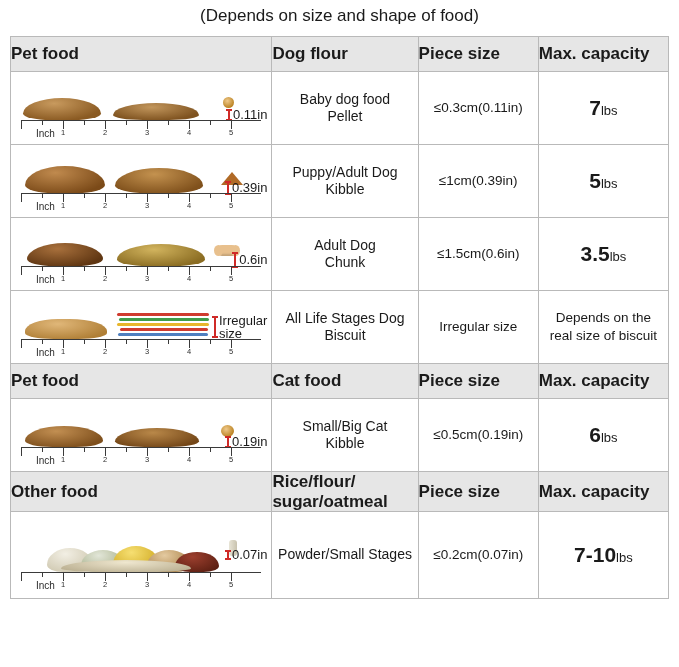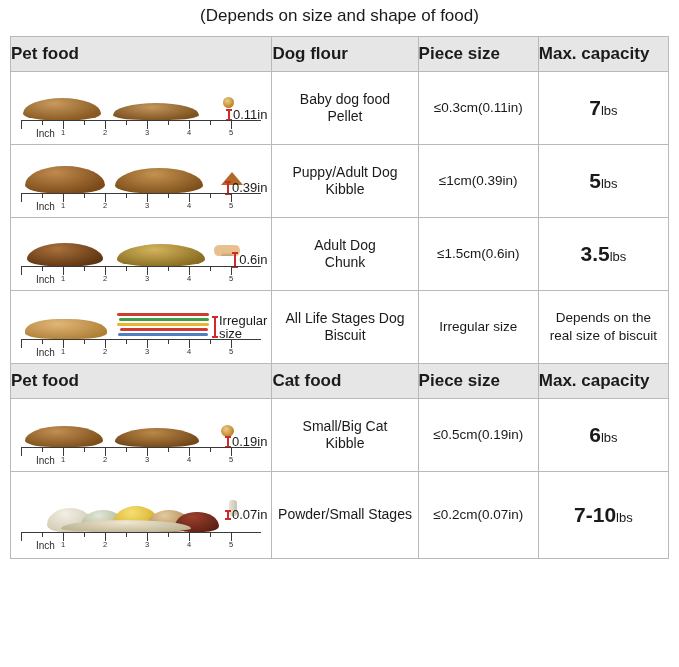--- a/index.html
+++ b/index.html
@@ -430,20 +430,27 @@
           </div>
         </td>
         <td class="cell-type" style="white-space:pre-line;">Small/Big Cat
 Kibble</td>
         <td class="cell-piece">≤0.5cm(0.19in)</td>
         <td class="cell-cap">
           <span class="cap-num">6</span><span class="cap-unit">lbs</span>
         </td>
       </tr>
 
+      <tr class="hdr">
+        <td>Other food</td>
+        <td style="white-space:pre-line;">Rice/flour/
+sugar/oatmeal</td>
+        <td>Piece size</td>
+        <td>Max. capacity</td>
+      </tr>
 
       <tr>
         <td>
           <div class="foodcell" style="height:82px;">
             <div class="piles" style="height:56px;">
               <div class="pilemound" style="left:30px; width:46px; height:24px; background:radial-gradient(ellipse at 40% 25%, #f2efe4, #cfc8b0 80%);"></div>
               <div class="pilemound" style="left:64px; width:44px; height:22px; background:radial-gradient(ellipse at 40% 25%, #e2e6d8, #a8b08a 80%);"></div>
               <div class="pilemound" style="left:96px; width:46px; height:26px; background:radial-gradient(ellipse at 40% 25%, #f6df72, #cfa81f 80%);"></div>
               <div class="pilemound" style="left:130px; width:44px; height:22px; background:radial-gradient(ellipse at 40% 25%, #e4caa0, #a87f45 80%);"></div>
               <div class="pilemound" style="left:158px; width:44px; height:20px; background:radial-gradient(ellipse at 40% 25%, #9c3f2e, #5e2013 80%);"></div>

